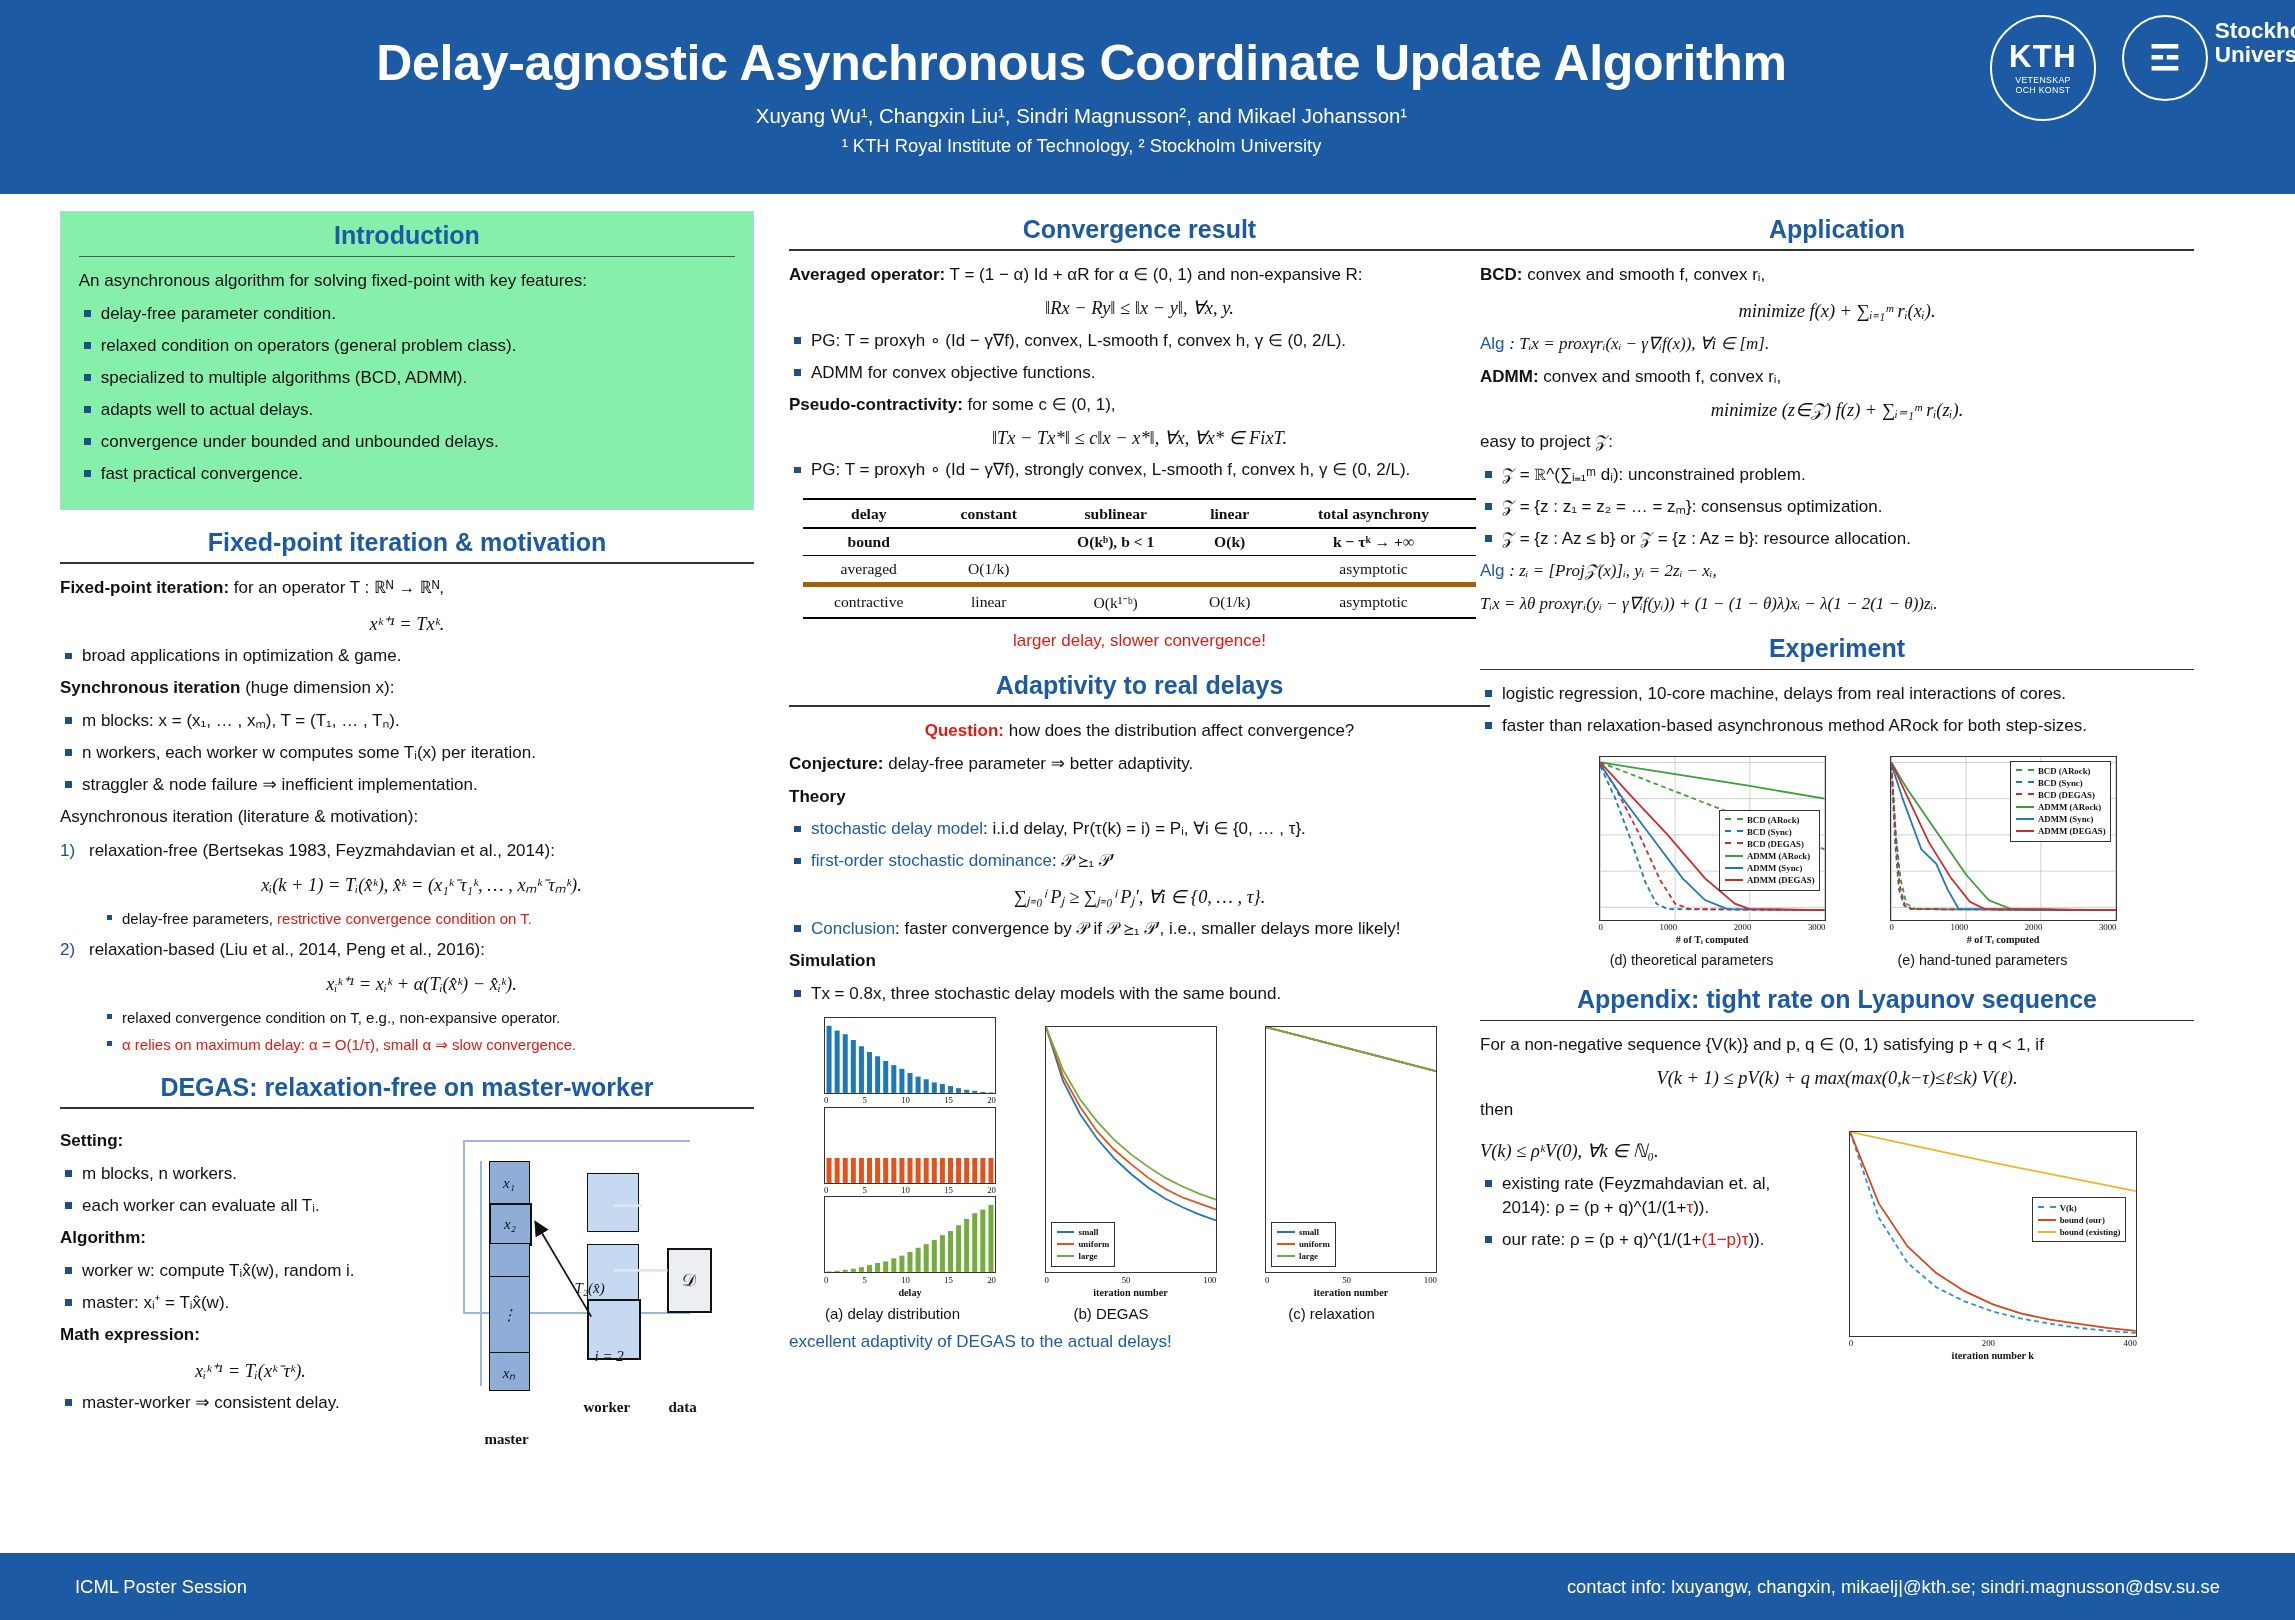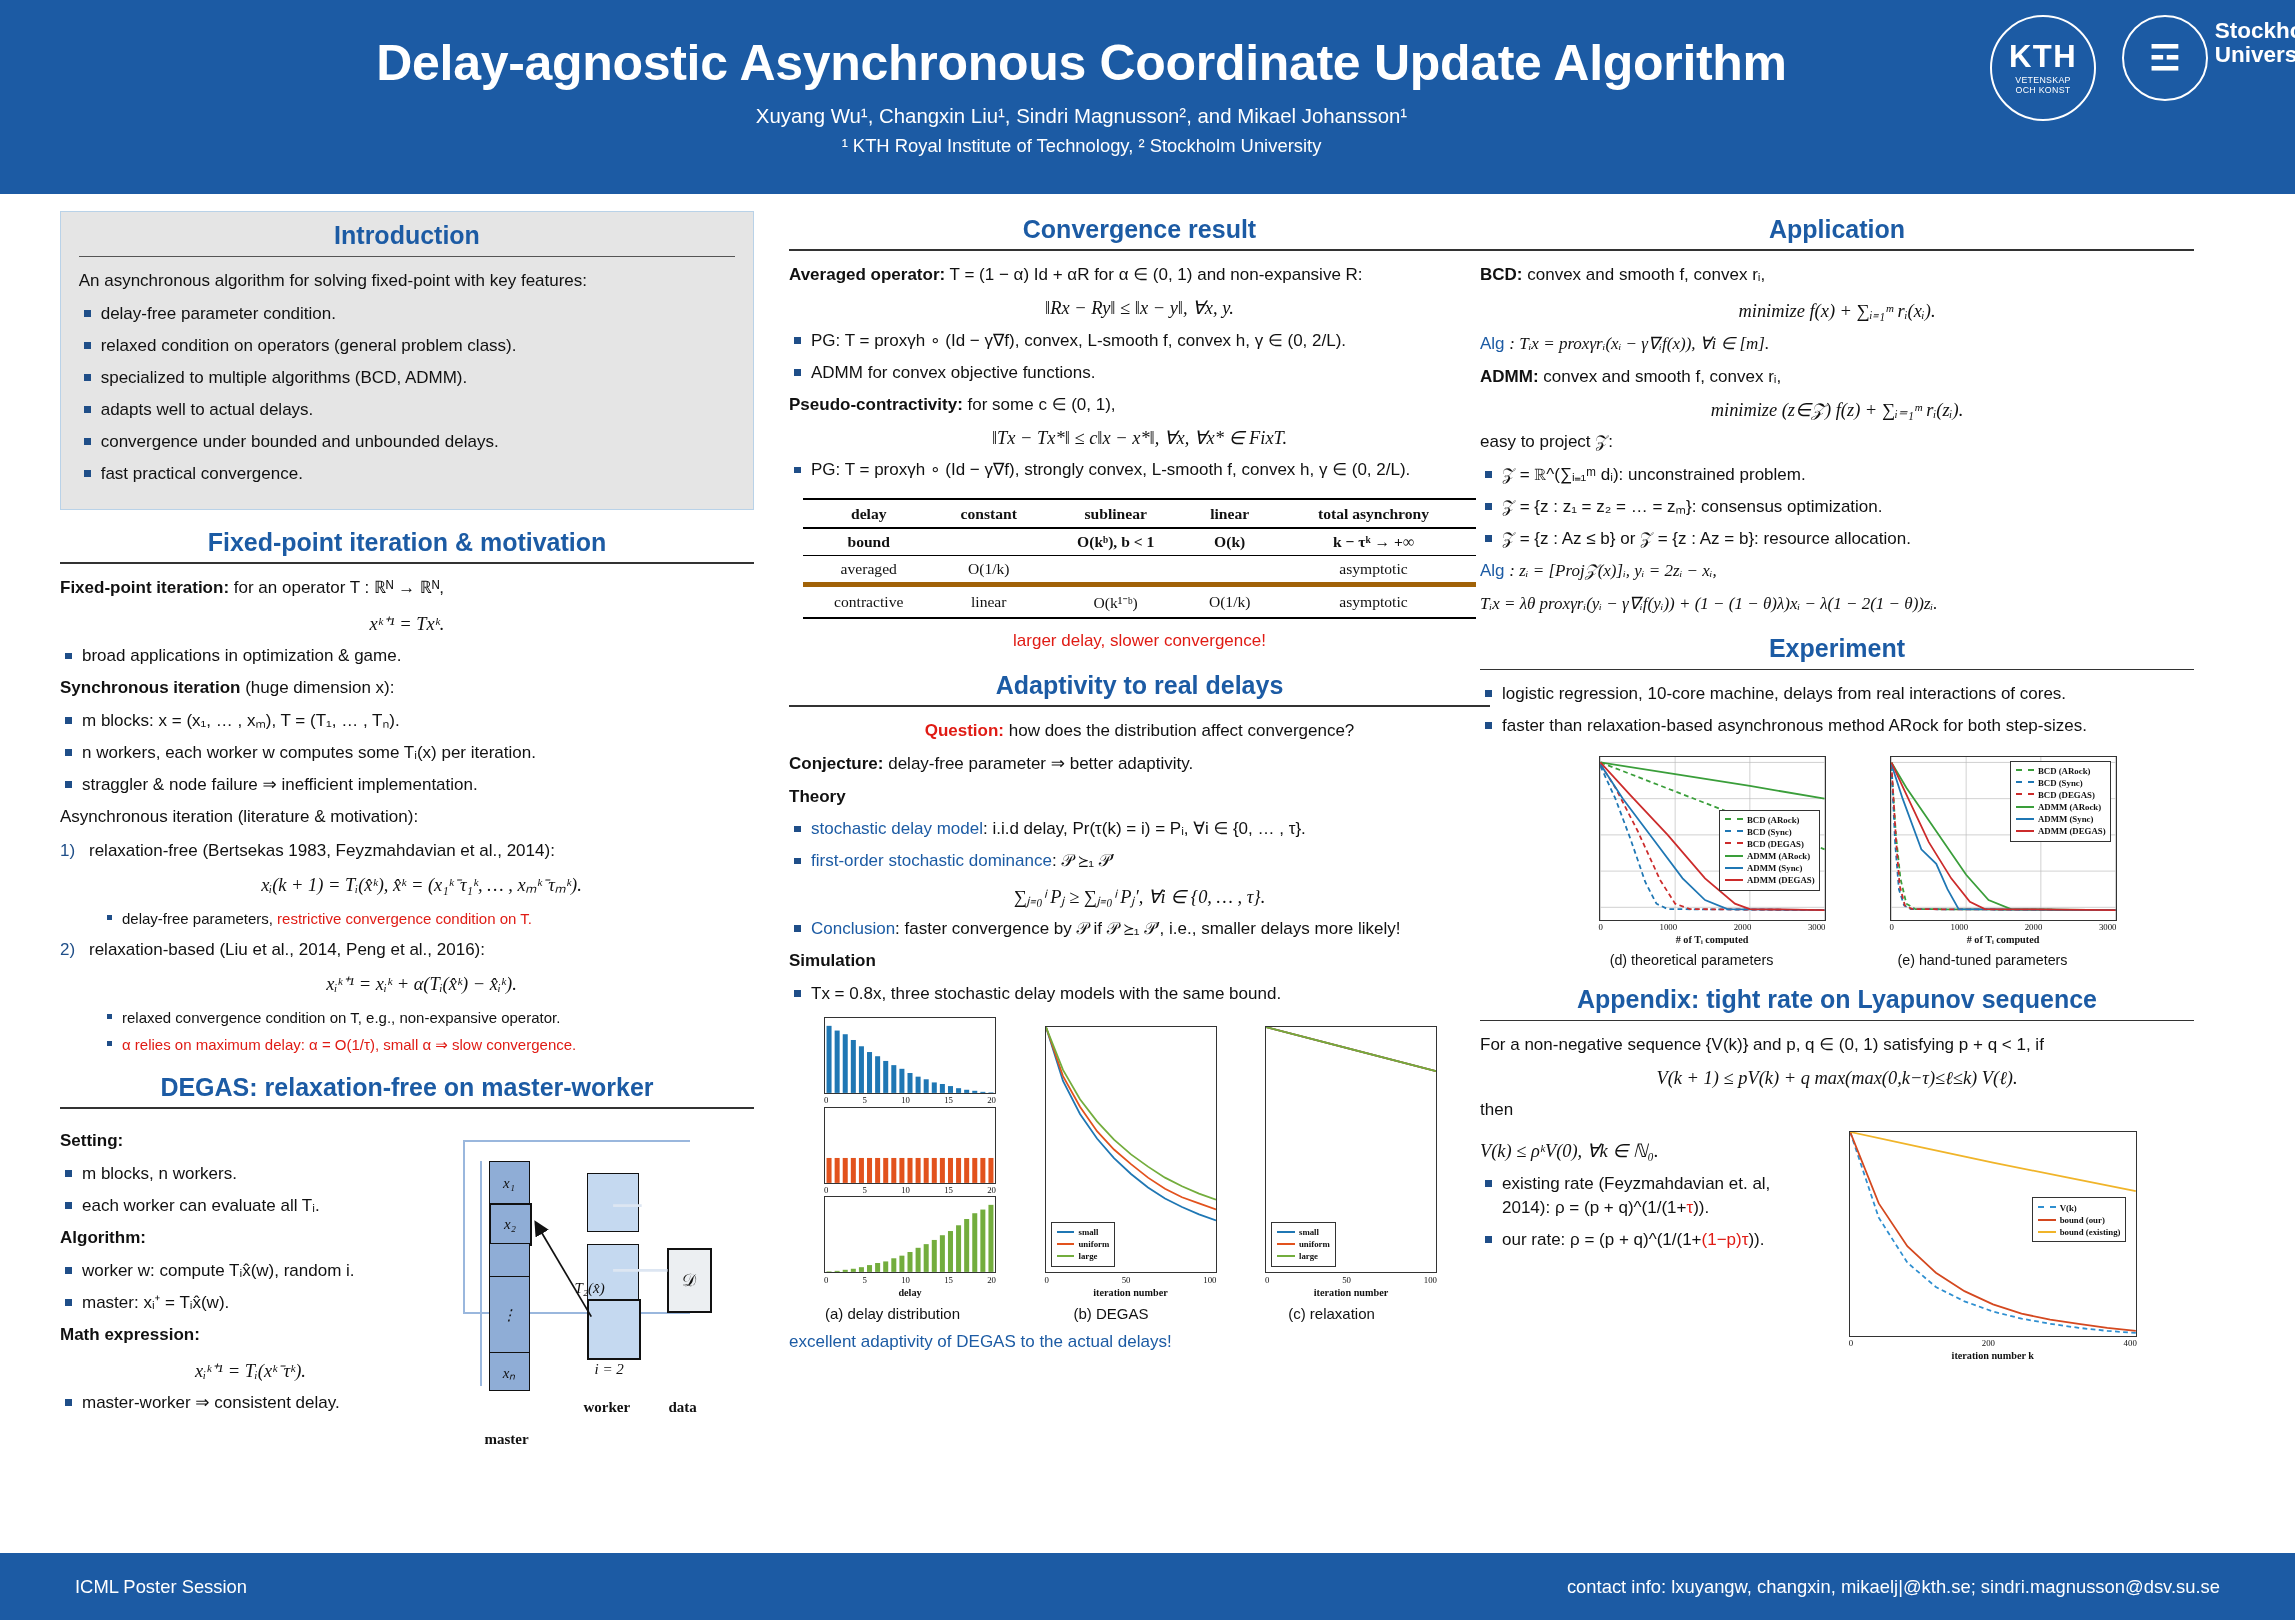--- a/index.html
+++ b/index.html
@@ -48,21 +48,21 @@
   #footer-left{position:absolute;left:75px;top:23px;font-size:18.4px;}
   #footer-right{position:absolute;right:75px;top:23px;font-size:18.4px;}
 
   
   .col{position:absolute;top:211px;}
   #col1{left:60px;width:694px;}
   #col2{left:789px;width:701px;}
   #col3{left:1480px;width:714px;}
 
   .block{margin-bottom:17.7px;}
-  .block.boxed{background:#e5e5e5;border:0.7px solid #b9d2e8;padding:5.4px 17.7px 15px 17.7px;}
+  .block.boxed{background:#86efac;border:0.7px solid #b9d2e8;padding:5.4px 17.7px 15px 17.7px;}
   h2.sec{
     color:#1c5ba4;font-size:25px;font-weight:bold;text-align:center;
     margin:4.1px 0 5.4px 0;
   }
   .rule{height:1.4px;background:#333;margin:0 0 12.2px 0;}
   .boxed .rule{background:#555;}
 
   p.txt{font-size:17px;line-height:1.45;margin:8.2px 0;}
   .lead{font-weight:bold;}
   ul.b{list-style:none;margin:6.8px 0 6.8px 0;padding:0;}
@@ -241,21 +241,21 @@
               <marker id="ah" markerWidth="9" markerHeight="9" refX="7" refY="4.5" orient="auto">
             <polygon points="0 0, 9 4.5, 0 9" fill="#111"></polygon>
               </marker>
             </defs>
           <line x1="206" y1="268" x2="125" y2="131" stroke="#111" stroke-width="2.5" marker-end="url(#ah)"></line>
           <line x1="238" y1="105" x2="280" y2="105" stroke="#dde6f2" stroke-width="4"></line>
           <line x1="238" y1="200" x2="318" y2="200" stroke="#dde6f2" stroke-width="4"></line>
         </svg>
 
         <div class="figlabel it" style="left:80px;top:146px;padding-left:44px;">T₂(x̂)</div>
-        <div class="figlabel it" style="left:144px;top:227px;">i = 2</div>
+        <div class="figlabel it" style="left:144px;top:214px;">i = 2</div>
         <div class="figlabel" style="left:34px;top:265px;margin-top:32px;">master</div>
         <div class="figlabel" style="left:133px;top:265px;">worker</div>
         <div class="figlabel" style="left:218px;top:265px;">data</div>
       </div>
     </div>
   </div>
 </div>
 
 <div class="col" id="col2">
 

